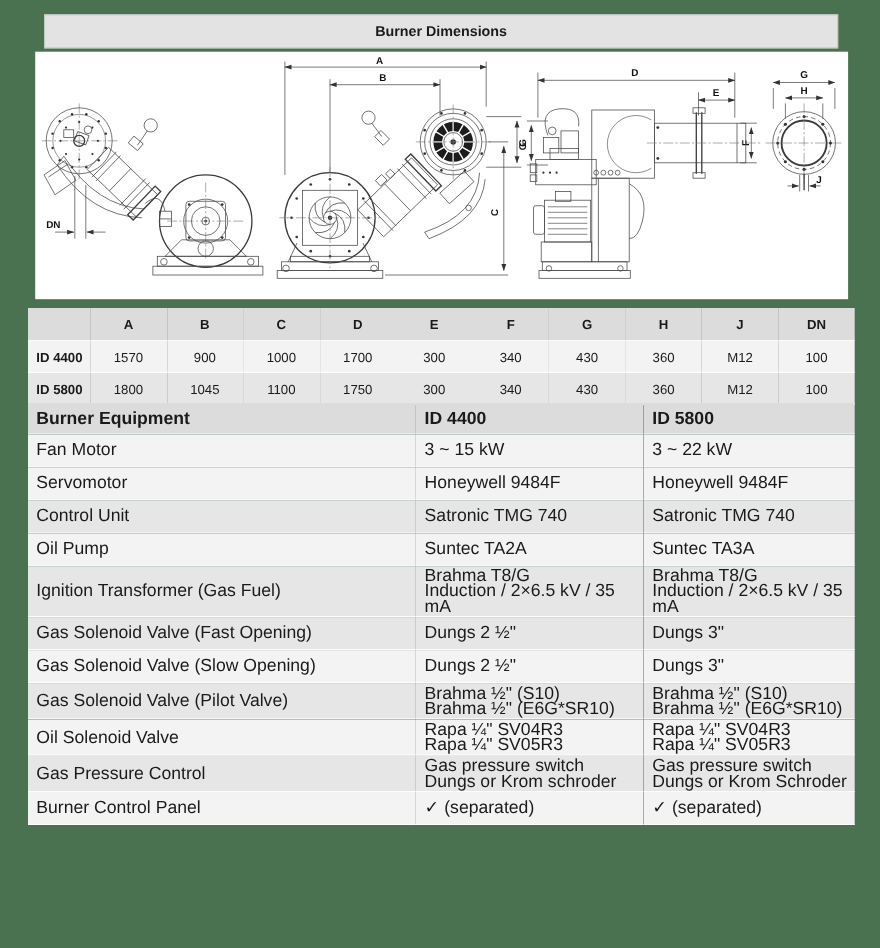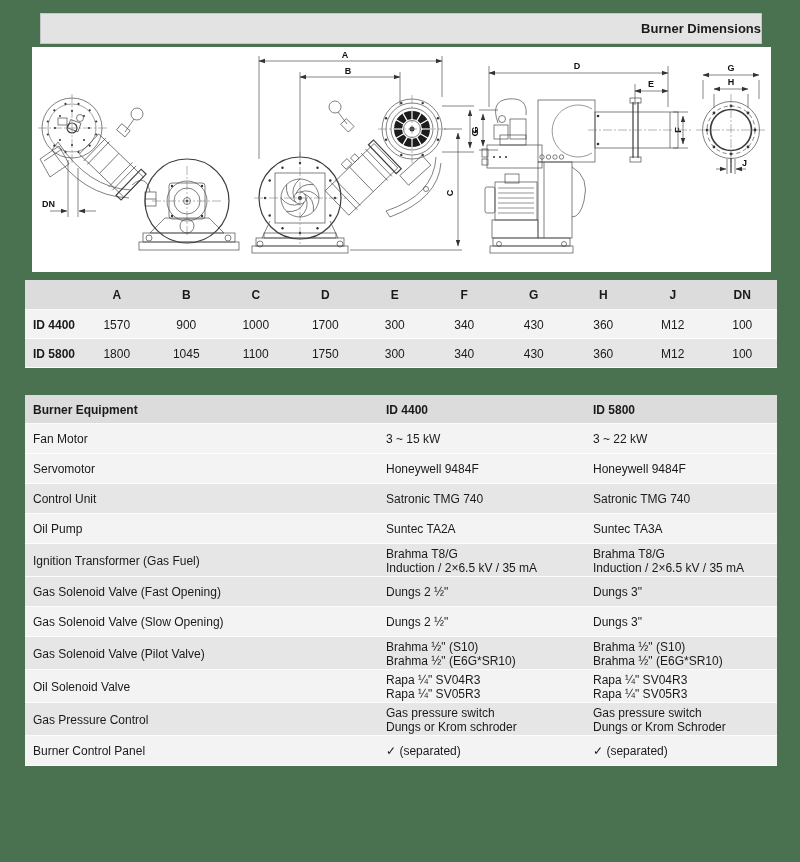--- a/index.html
+++ b/index.html
@@ -7,21 +7,21 @@
     width:800px;height:862px;
     background:#4a7150;
     font-family:"Liberation Sans", sans-serif;
     color:#1a1a1a;
     position:relative;
     overflow:hidden;
   }
   #title-bar{
     position:absolute;left:40px;top:13px;width:720px;height:29px;
     background:#e3e3e3;border:1px solid #c6c6c6;
-    text-align:right;line-height:29px;
+    text-align:center;line-height:29px;
     font-size:13px;font-weight:bold;
   }
   #drawing-panel{
     position:absolute;left:32px;top:47px;width:739px;height:225px;
     background:#ffffff;
   }
   svg .thin{stroke:#4a4a4a;stroke-width:0.7;fill:none;}
   svg .med{stroke:#3c3c3c;stroke-width:1.2;fill:none;}
   svg .dim{stroke:#444;stroke-width:0.65;fill:none;}
   svg .cl{stroke:#777;stroke-width:0.55;fill:none;stroke-dasharray:9 2 2 2;}
@@ -33,21 +33,21 @@
   .odd{background:#f3f3f3;}
   .even{background:#e6e6e6;}
   #dim-table{
     position:absolute;left:25px;top:280px;width:752px;font-size:12px;
   }
   #dim-table tr{height:29px;}
   #dim-table tr.head{height:30px;}
   #dim-table td{text-align:center;padding:0;}
   #dim-table td.rowlab{text-align:left;font-weight:bold;padding-left:8px;}
   #equip-table{
-    position:absolute;left:25px;top:395px;width:752px;font-size:12px;
+    position:absolute;left:25px;top:366px;width:752px;font-size:16px;
   }
   #equip-table td{text-align:left;padding:2px 4px 2px 8px;vertical-align:middle;line-height:14px;}
   #equip-table .val{white-space:pre-line;}
   #equip-table tr.head{height:29px;}
   #equip-table tr.r1{height:30px;}
   #equip-table tr.r2{height:33px;}
 </style>
 </head>
 <body>
 

